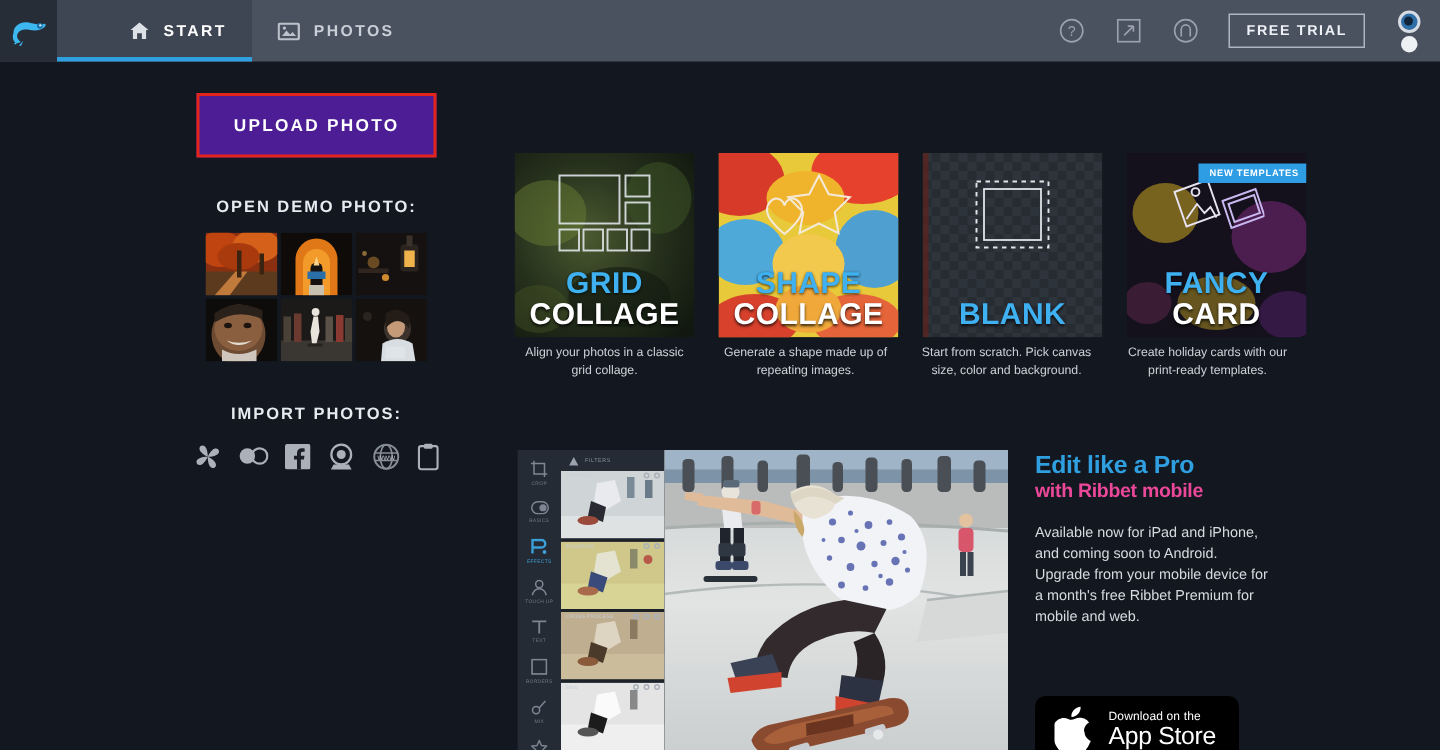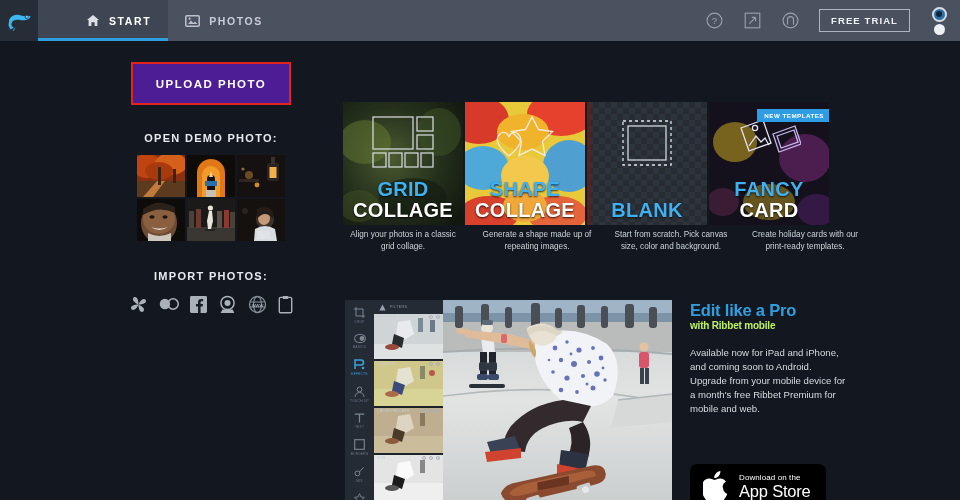--- a/index.html
+++ b/index.html
@@ -90,21 +90,21 @@
   }
   .demo-cell { width:48px;height:42px;overflow:hidden;cursor:pointer;position:relative; }
 
   .import-title { margin-top:29px; font-size:11px;font-weight:bold;letter-spacing:1.3px;color:#e7eaee; }
   .import-row {
     margin-top:12px;display:flex;align-items:center;justify-content:center;gap:11px;
   }
   .imp { width:20px;height:20px;display:flex;align-items:center;justify-content:center;cursor:pointer;opacity:.85; }
 
   
-  .cards { position:absolute; left:343px; top:61px; display:flex; gap:2px; }
+  .cards { position:absolute; left:343px; top:61px; display:flex; gap:16px; }
   .card {
     width:120px;height:123px;position:relative;overflow:hidden;cursor:pointer;
     display:flex;flex-direction:column;justify-content:flex-end;
     padding-bottom:5px;
   }
   .card-label { text-align:center; line-height:1; position:relative; z-index:3; }
   .card-l1 {
     font-size:20px;font-weight:bold;color:#3fb0f0;letter-spacing:.3px;
     text-shadow:0 1px 2px rgba(0,0,0,.75);
   }
@@ -149,21 +149,21 @@
   .ms-thumb { height:45px;margin:0 0 2px 0;position:relative;overflow:hidden; }
   .ms-thumb .lbl {
     position:absolute;left:3px;top:1px;font-size:3.4px;color:#c9ced6;z-index:4;letter-spacing:.2px;
   }
   .ms-thumb .icos { position:absolute;right:3px;top:1px;display:flex;gap:3px;z-index:4; }
   .ms-thumb .icos span { width:4px;height:4px;border:.5px solid #aab1ba;border-radius:50%;display:block; }
   .ms-main { flex:1;position:relative;overflow:hidden;background:#cfd2d3; }
 
   .promo-text { position:absolute;left:690px;top:260px;width:160px; }
   .promo-h1 { font-size:16.5px;font-weight:bold;color:#2f9fe0;letter-spacing:-.2px;line-height:1.12; }
-  .promo-h2 { font-size:10px;font-weight:bold;color:#bef264;letter-spacing:-.2px;margin-top:1px;line-height:1.15; }
+  .promo-h2 { font-size:13px;font-weight:bold;color:#ec4899;letter-spacing:-.2px;margin-top:1px;line-height:1.15; }
   .promo-p { margin-top:14px;font-size:9.6px;line-height:1.45;color:#d6dae0; }
 
   .appstore {
     position:absolute;left:690px;top:423px;width:136px;height:46px;
     background:#000000;border-radius:7px;
     display:flex;align-items:center;gap:8px;padding-left:13px;cursor:pointer;
   }
   .as-text { line-height:1.05; }
   .as-l1 { font-size:8px;color:#ffffff;letter-spacing:.1px; }
   .as-l2 { font-size:16.5px;color:#ffffff;letter-spacing:-.2px;margin-top:1px; }

